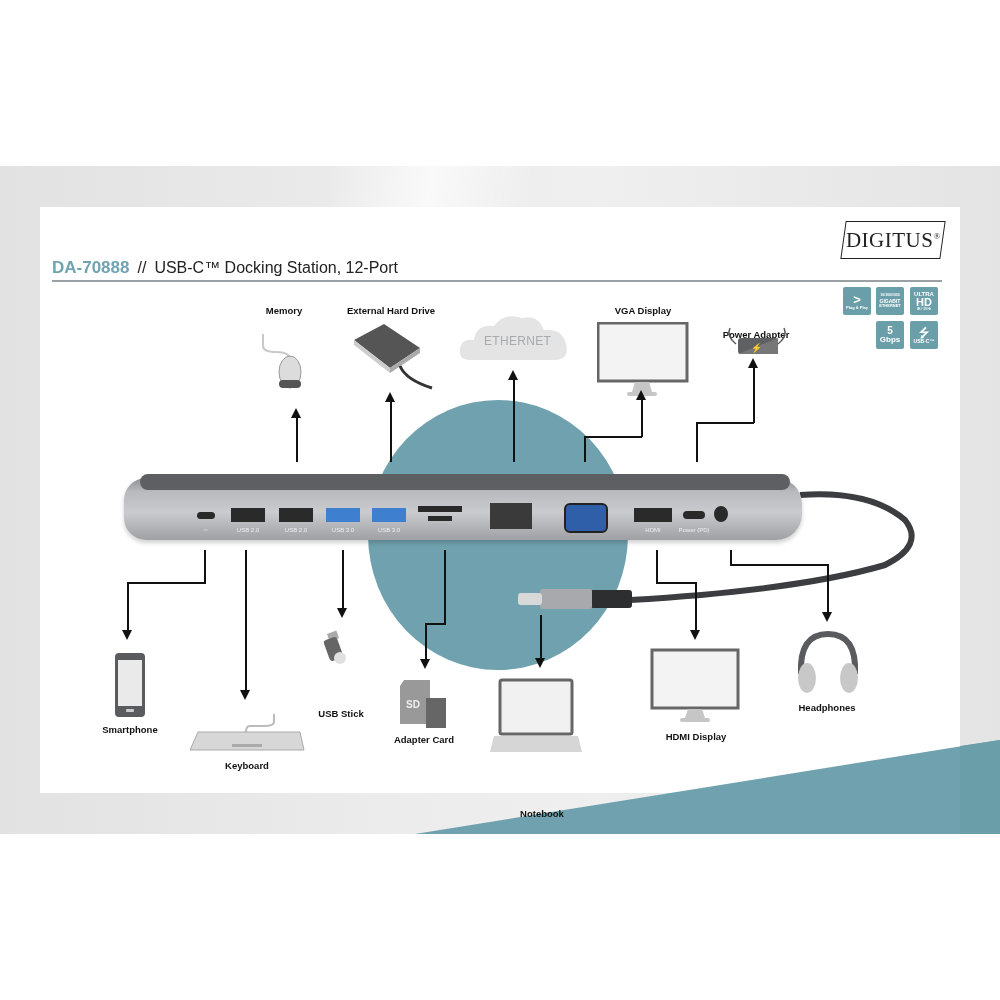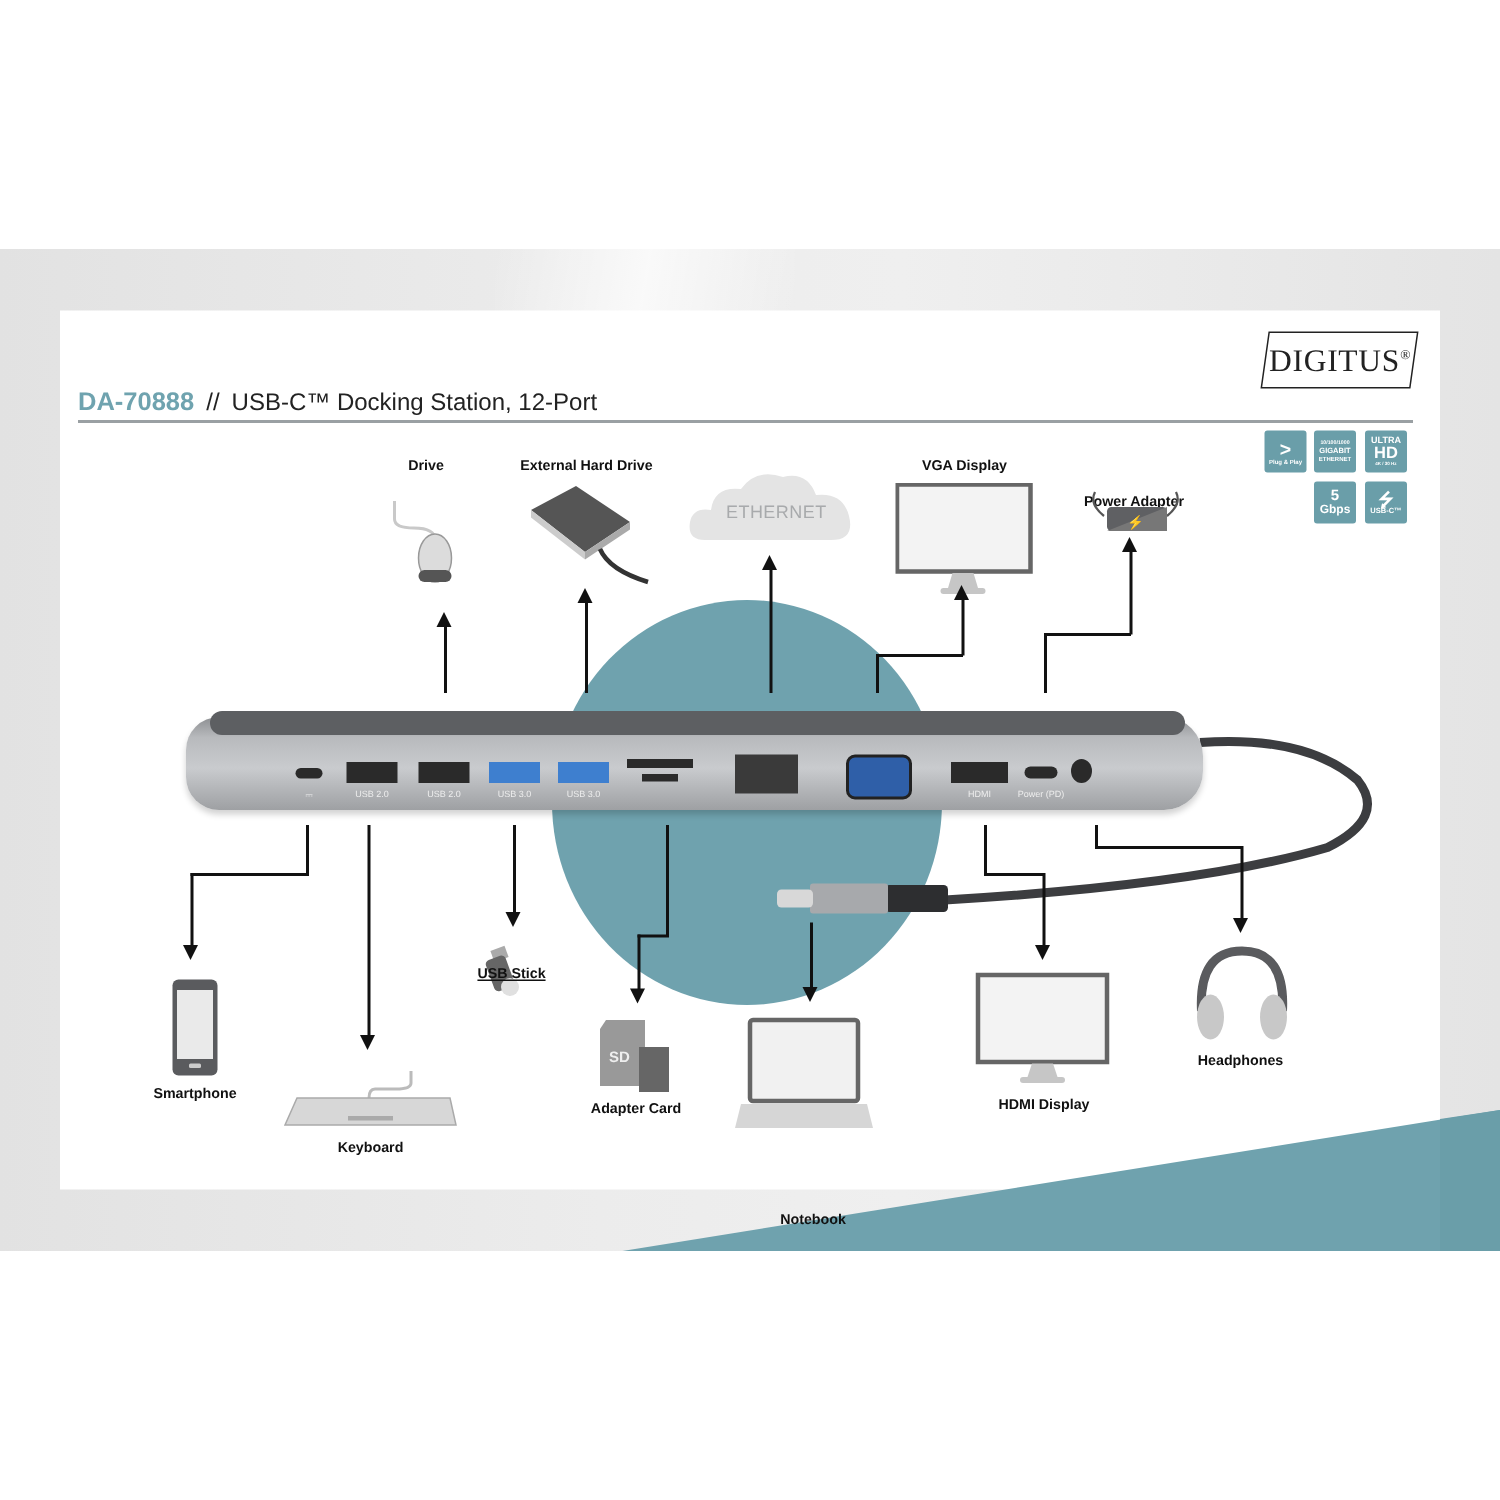--- a/index.html
+++ b/index.html
@@ -66,21 +66,21 @@
   <span style="font-size:10px;">5</span>
   <span style="font-size:8px;">Gbps</span>
 </div>
 <div class="badge" style="left:910px;top:321px;width:28px;height:28px;">
   <span style="font-size:12px;">⭍</span>
   <span style="font-size:5px;">USB-C™</span>
 </div>
 
 <div class="circle"></div>
 
-<div class="label" style="left:284px;top:305px;">Drive</div>
+<div class="label" style="left:284px;top:305px;">Memory</div>
 <svg style="position:absolute;left:258px;top:330px;" width="60" height="60">
   <path d="M5 4 L5 16 Q5 22 18 22 Q32 22 32 30" stroke="#c9c9c9" stroke-width="2" fill="none"></path>
   <ellipse cx="32" cy="42" rx="11" ry="16" fill="#dcdcdc" stroke="#999" stroke-width="1"></ellipse>
   <rect x="21" y="50" width="22" height="8" rx="4" fill="#555"></rect>
 </svg>
 
 <div class="label" style="left:391px;top:305px;">External Hard Drive</div>
 <svg style="position:absolute;left:350px;top:318px;" width="90" height="76">
   <polygon points="4,22 34,6 70,30 40,50" fill="#555"></polygon>
   <polygon points="4,22 40,50 40,55 4,27" fill="#ccc"></polygon>
@@ -189,21 +189,21 @@
   <polygon points="10,20 112,20 116,38 2,38" fill="#d7d7d7" stroke="#aaa"></polygon>
   <rect x="44" y="32" width="30" height="3" fill="#aaa"></rect>
 </svg>
 <div class="label" style="left:247px;top:760px;">Keyboard</div>
 
 <svg style="position:absolute;left:320px;top:628px;" width="40" height="40">
   <rect x="8" y="4" width="10" height="8" fill="#aaa" transform="rotate(-20 13 8)"></rect>
   <rect x="6" y="10" width="14" height="22" rx="3" fill="#666" transform="rotate(-20 13 20)"></rect>
   <circle cx="20" cy="30" r="6" fill="#e0e0e0"></circle>
 </svg>
-<div class="label" style="left:341px;top:644px;text-decoration:underline;">USB Stick</div>
+<div class="label" style="left:341px;top:708px;">USB Stick</div>
 
 <svg style="position:absolute;left:400px;top:680px;" width="48" height="50">
   <polygon points="4,0 30,0 30,44 0,44 0,6" fill="#999"></polygon>
   <text x="6" y="28" font-size="10" fill="#eee" font-weight="bold">SD</text>
   <rect x="26" y="18" width="20" height="30" fill="#666"></rect>
 </svg>
 <div class="label" style="left:424px;top:734px;">Adapter Card</div>
 
 <svg style="position:absolute;left:490px;top:678px;" width="92" height="80">
   <rect x="10" y="2" width="72" height="54" rx="2" fill="#f1f1f1" stroke="#666" stroke-width="3"></rect>

